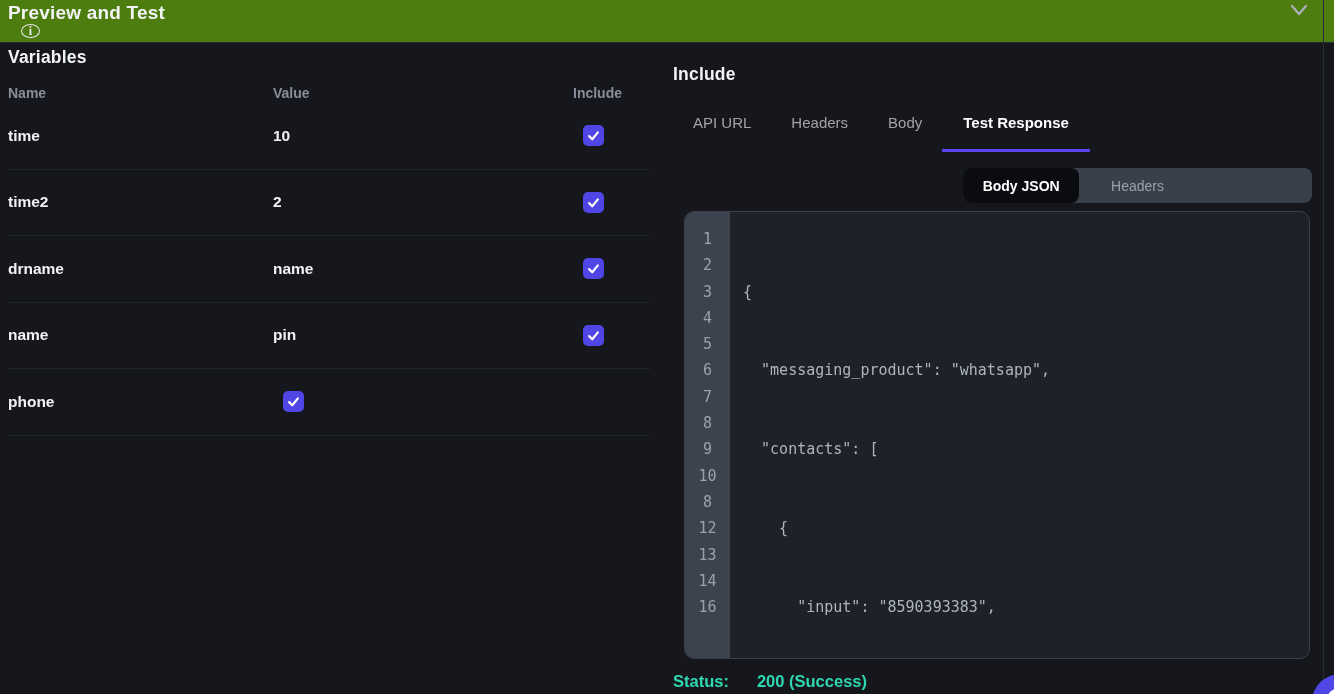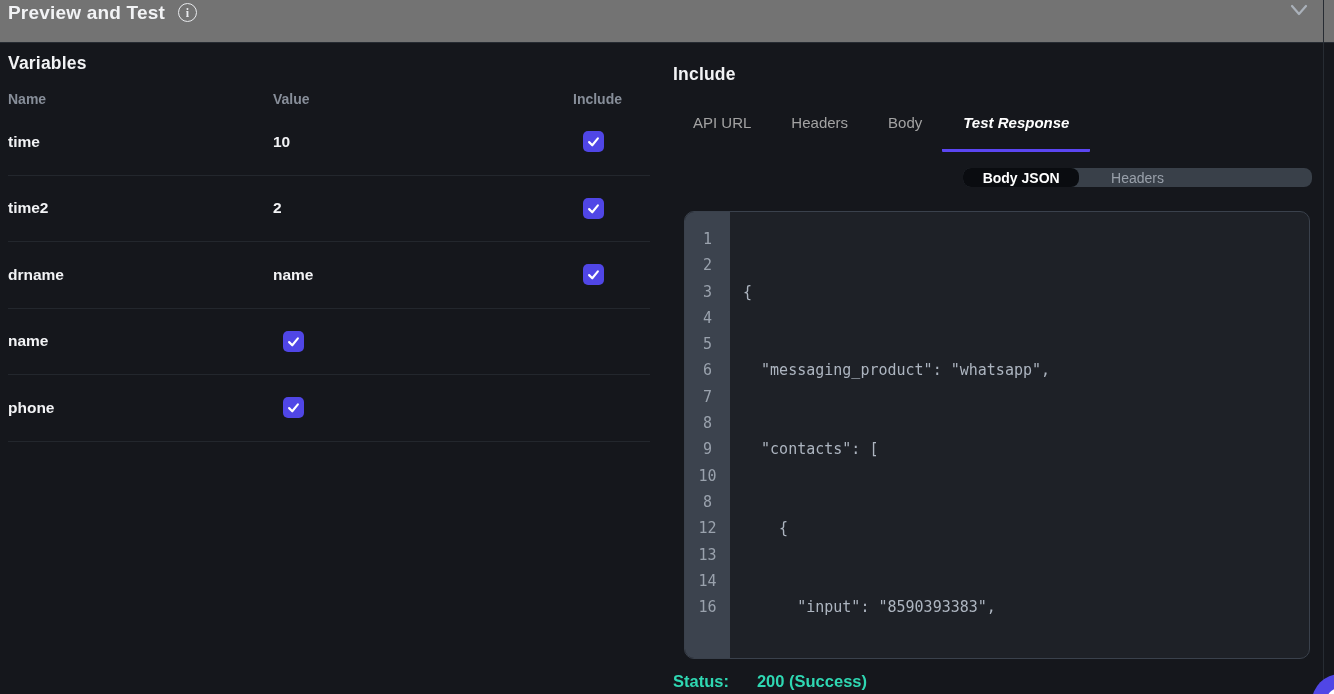--- a/index.html
+++ b/index.html
@@ -7,38 +7,39 @@
   body {
     position: relative;
     background: #15171c;
     font-family: "Liberation Sans", sans-serif;
     color: #f2f3f5;
     overflow: hidden;
   }
   
   .topbar {
     position: absolute; top: 0; left: 0; right: 0; height: 43px;
-    background: #737373;
+    background: #4d7c0f;
     border-bottom: 1px solid #262b32;
     display: flex; align-items: flex-start;
     padding: 2px 0 4px 8px;
+    flex-direction: column;
   }
   .page-title { font-size: 19px; font-weight: 700; line-height: 21px; letter-spacing: 0.2px; }
   .info-icon {
     width: 19px; height: 19px; margin-left: 13px; margin-top: 1px;
     border: 1.6px solid #e8eaed; border-radius: 50%;
     display: flex; align-items: center; justify-content: center;
     cursor: pointer;
   }
   .info-glyph { font-size: 12px; font-weight: 700; color: #e8eaed; line-height: 1; font-family: "Liberation Serif", serif; }
   .chevron { position: absolute; right: 24px; top: 2px; cursor: pointer; }
   
   .variables-panel { position: absolute; left: 8px; top: 43px; width: 642px; }
   .section-title { font-size: 17.5px; font-weight: 700; letter-spacing: 0.2px; }
-  .variables-panel .section-title { margin-top: 10px; }
+  .variables-panel .section-title { margin-top: 4px; }
   .var-grid { display: grid; grid-template-columns: 265px 300px 1fr; align-items: center; }
   .var-header { margin-top: 15px; height: 20px; color: #878e99; font-size: 14px; font-weight: 700; }
   .var-row { height: 66.5px; border-bottom: 1px solid #23272d; font-size: 15.5px; font-weight: 700; }
   .checkbox {
     width: 21px; height: 21px; margin-left: 10px;
     background: var(--accent-purple, #5046e6);
     border-radius: 5px;
     display: flex; align-items: center; justify-content: center;
     cursor: pointer;
   }
@@ -51,25 +52,24 @@
     background: none; border: none; cursor: pointer;
     padding: 0 20px 16px 20px;
     font-family: "Liberation Sans", sans-serif;
     font-size: 15px; line-height: 20px; color: #a3a3a3;
     border-bottom: 3px solid transparent;
   }
   .tab.active {
     color: #ffffff; font-weight: 700; padding: 0 21px 16px 21px;
     border-bottom: 3px solid var(--tab-underline-purple, #5b46f2);
     border-radius: 0 0 1px 1px;
-    font-style: italic;
   }
   .segmented {
     position: absolute; top: 125px; left: 290px;
-    width: 349px; height: 19px;
+    width: 349px; height: 35px;
     background: #394049; border-radius: 8px;
     display: grid; grid-template-columns: 1fr 1fr 1fr;
   }
   .segment {
     background: none; border: none; cursor: pointer;
     font-family: "Liberation Sans", sans-serif;
     font-size: 14px; color: #99a0aa;
     display: flex; align-items: center; justify-content: center;
     border-radius: 8px;
   }
@@ -158,20 +158,21 @@
     <span>drname</span>
     <span>name</span>
     <span class="checkbox" role="checkbox" aria-checked="true">
       <svg width="15" height="15" viewBox="0 0 24 24">
           <polyline points="5,13 10,18 19,7" fill="none" stroke="#ffffff" stroke-width="3.4" stroke-linecap="round" stroke-linejoin="round"></polyline>
         </svg>
     </span>
   </div>
   <div class="var-grid var-row">
     <span>name</span>
+    <span>pin</span>
     <span class="checkbox" role="checkbox" aria-checked="true">
       <svg width="15" height="15" viewBox="0 0 24 24">
           <polyline points="5,13 10,18 19,7" fill="none" stroke="#ffffff" stroke-width="3.4" stroke-linecap="round" stroke-linejoin="round"></polyline>
         </svg>
     </span>
   </div>
   <div class="var-grid var-row">
     <span>phone</span>
     <span class="checkbox" role="checkbox" aria-checked="true">
       <svg width="15" height="15" viewBox="0 0 24 24">

